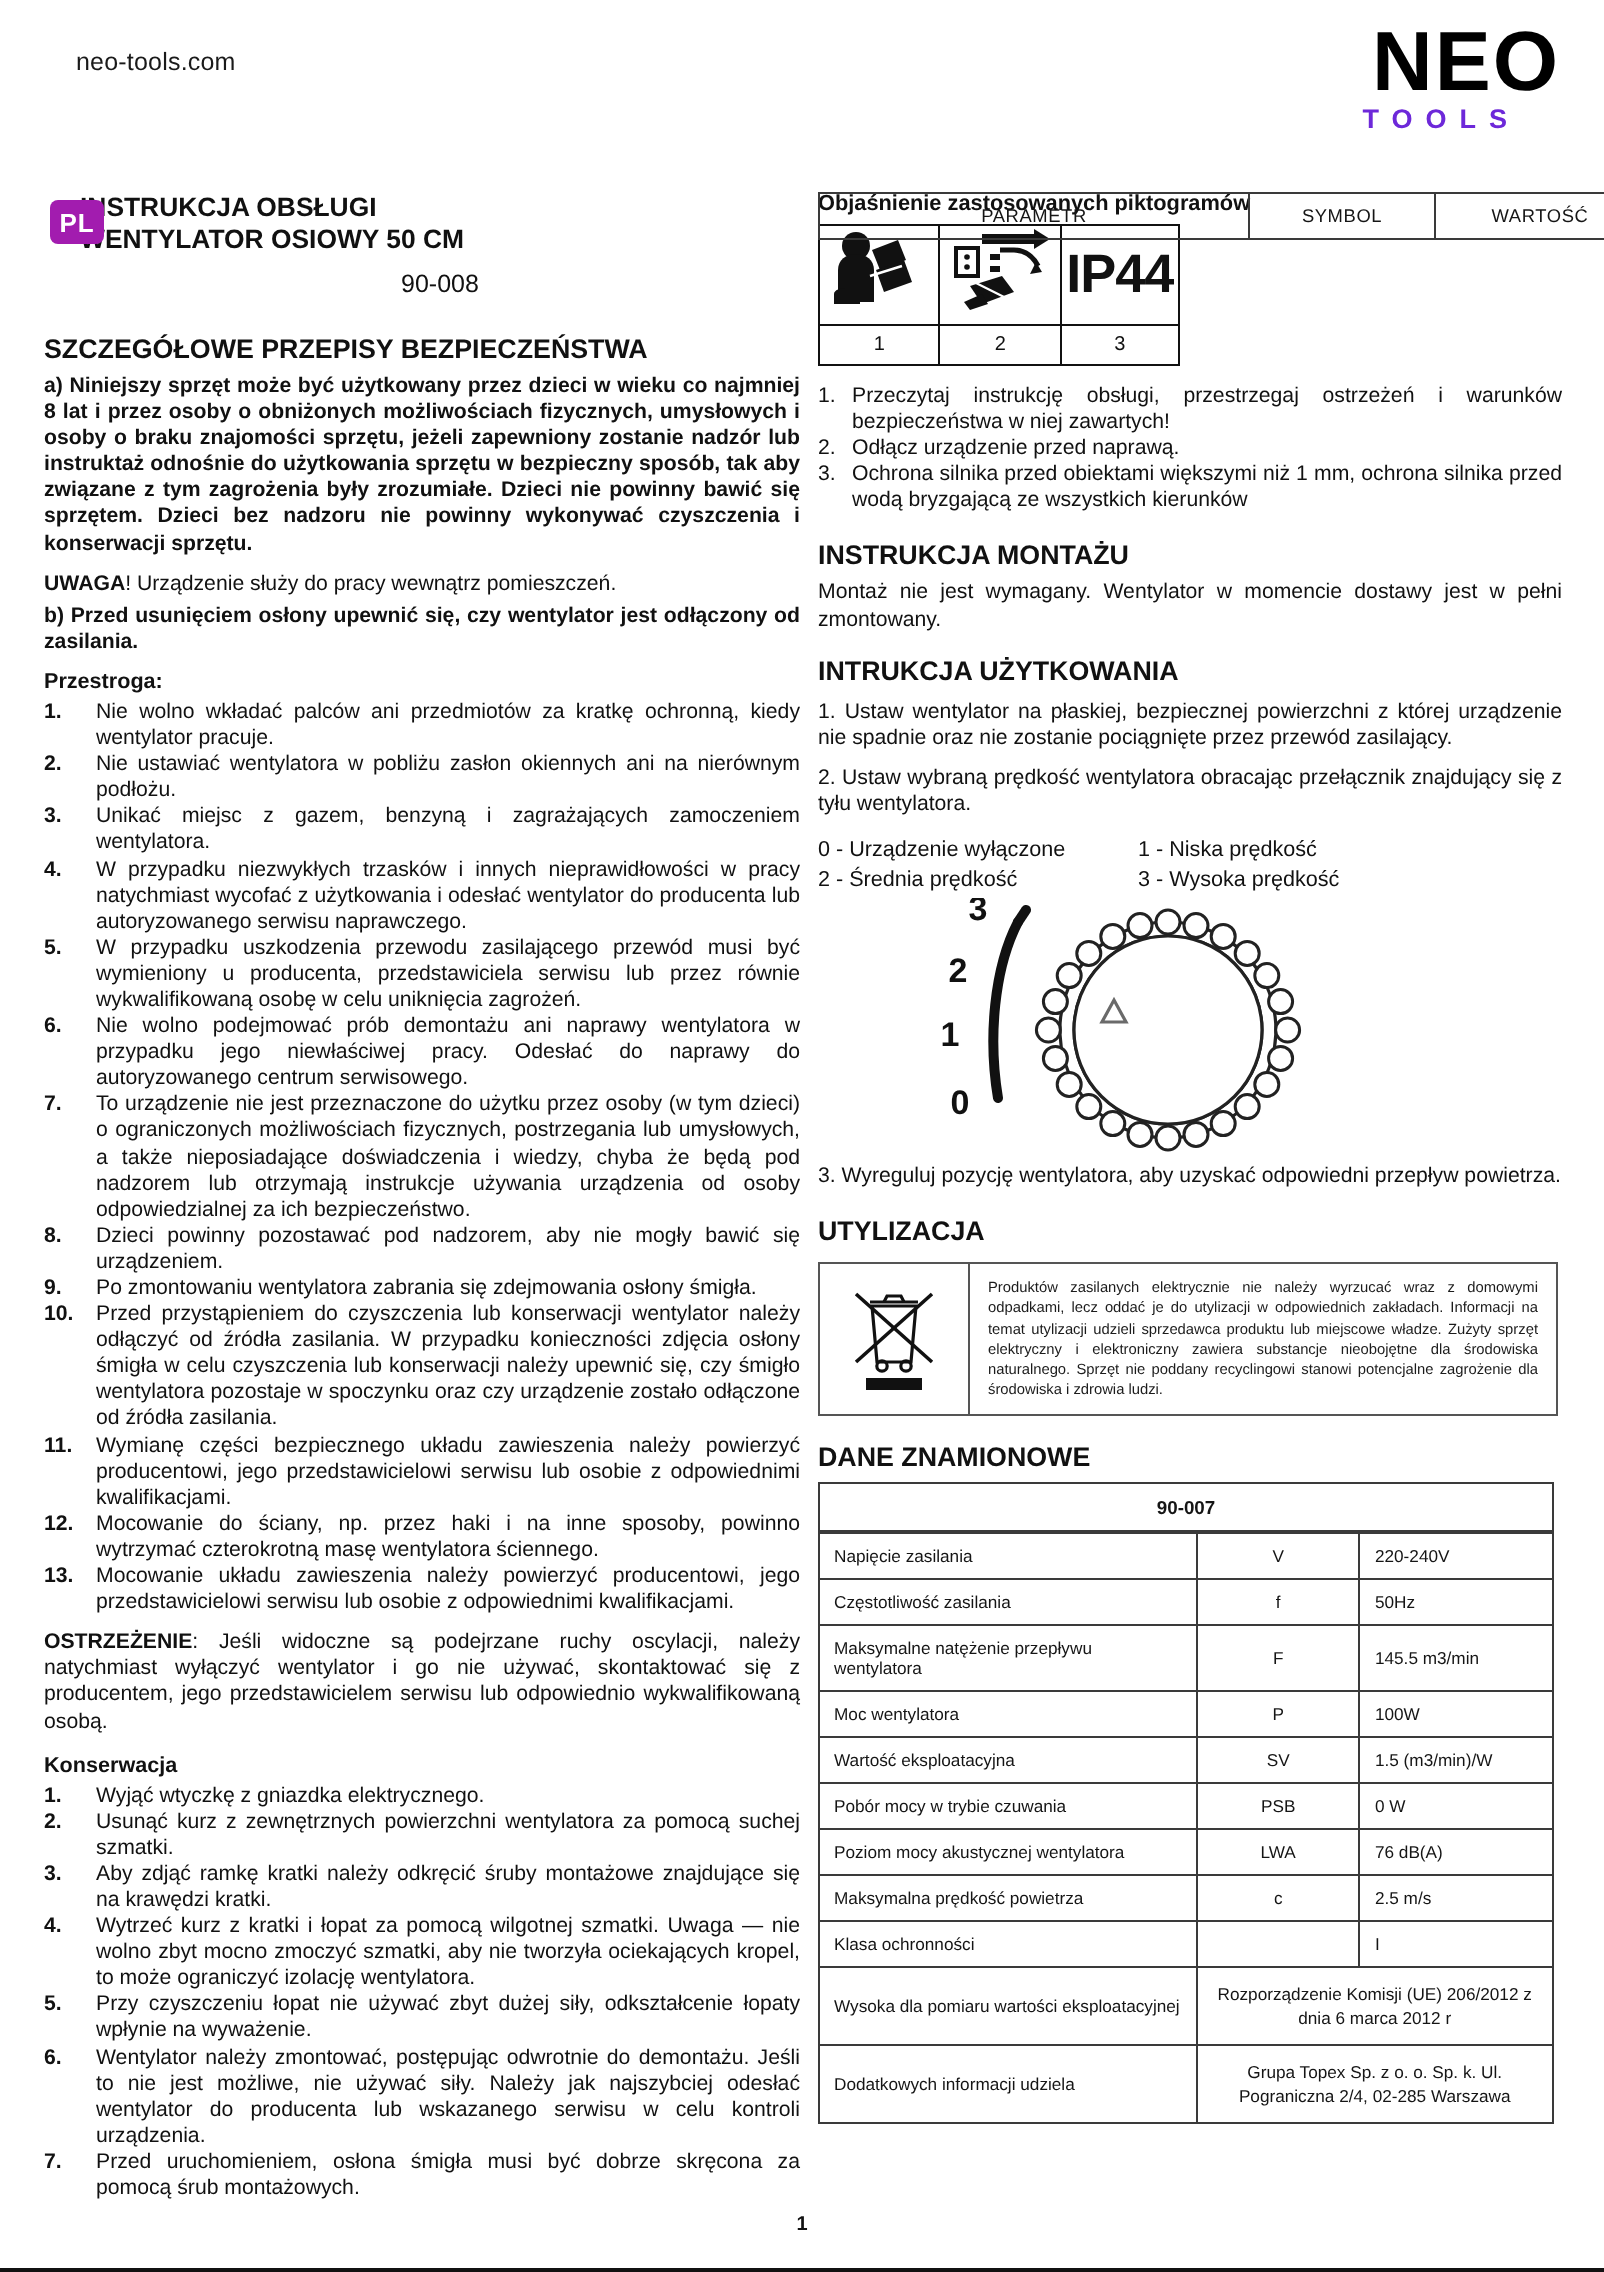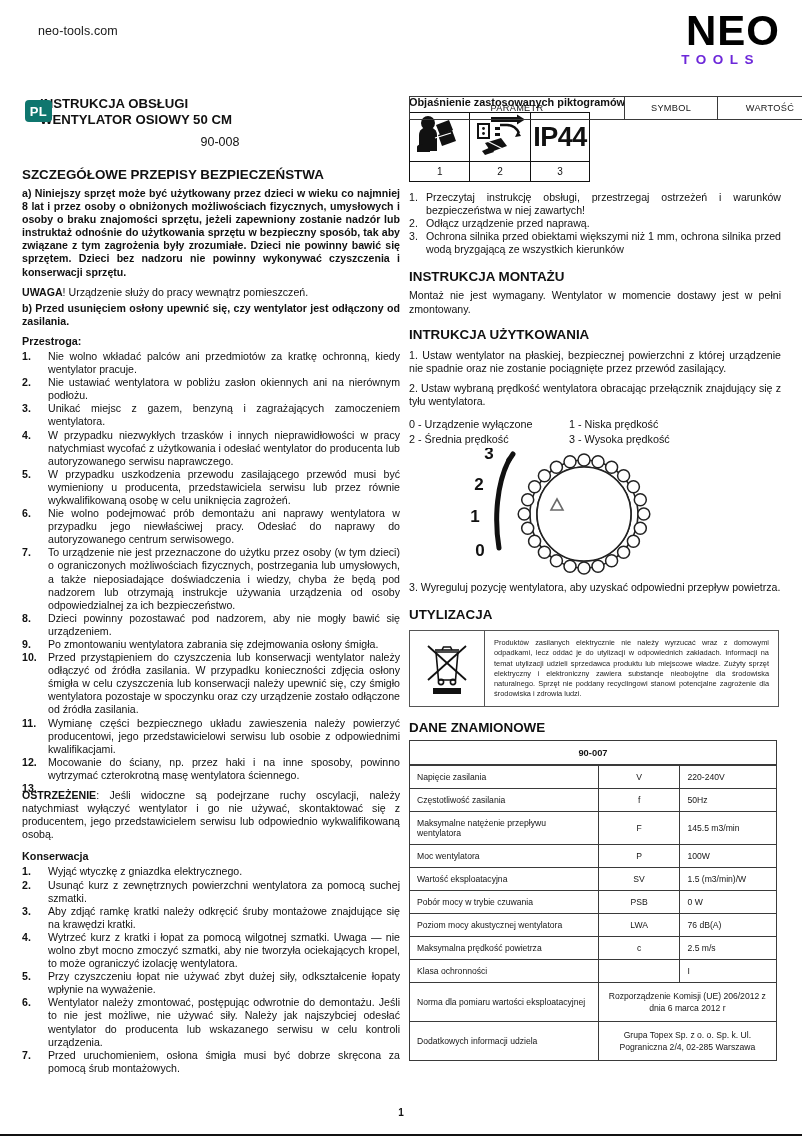--- a/index.html
+++ b/index.html
@@ -21,21 +21,21 @@
   .brand .tools{font-size:13.5px;font-weight:bold;letter-spacing:6.5px;color:#6d28d9;margin-top:2px;margin-right:20px;}
 
   
   .colL{position:absolute;left:22px;top:96px;width:378px;}
   .colR{position:absolute;left:409px;top:96px;width:372px;}
 
   
   .titlerow{position:relative;height:58px;}
   .plbadge{
     position:absolute;left:3px;top:4px;width:27px;height:22px;
-    background:#0f766e;border-radius:4px;color:#fff;font-size:13px;font-weight:bold;
+    background:#a21caf;border-radius:4px;color:#fff;font-size:13px;font-weight:bold;
     display:flex;align-items:center;justify-content:center;letter-spacing:.5px;
   }
   .ttl{text-align:left;font-size:13.2px;font-weight:bold;line-height:15.5px;padding-left:18px;}
   .model{text-align:center;font-size:12.5px;font-weight:normal;margin-top:8px;padding-left:18px;}
   .uwaga-top{font-size:10.6px;line-height:13.4px;text-align:justify;margin-top:11px;}
 
   h2.sec{
     font-size:13.4px;font-weight:bold;margin:13px 0 5px 0;line-height:15px;
   }
   h2.sec.tight{margin-top:11px;}
@@ -128,21 +128,21 @@
         <li><span class="n">3.</span><span>Unikać miejsc z gazem, benzyną i zagrażających zamoczeniem wentylatora.</span></li>
         <li><span class="n">4.</span><span>W przypadku niezwykłych trzasków i innych nieprawidłowości w pracy natychmiast wycofać z użytkowania i odesłać wentylator do producenta lub autoryzowanego serwisu naprawczego.</span></li>
         <li><span class="n">5.</span><span>W przypadku uszkodzenia przewodu zasilającego przewód musi być wymieniony u producenta, przedstawiciela serwisu lub przez równie wykwalifikowaną osobę w celu uniknięcia zagrożeń.</span></li>
         <li><span class="n">6.</span><span>Nie wolno podejmować prób demontażu ani naprawy wentylatora w przypadku jego niewłaściwej pracy. Odesłać do naprawy do autoryzowanego centrum serwisowego.</span></li>
         <li><span class="n">7.</span><span>To urządzenie nie jest przeznaczone do użytku przez osoby (w tym dzieci) o ograniczonych możliwościach fizycznych, postrzegania lub umysłowych, a także nieposiadające doświadczenia i wiedzy, chyba że będą pod nadzorem lub otrzymają instrukcje używania urządzenia od osoby odpowiedzialnej za ich bezpieczeństwo.</span></li>
         <li><span class="n">8.</span><span>Dzieci powinny pozostawać pod nadzorem, aby nie mogły bawić się urządzeniem.</span></li>
         <li><span class="n">9.</span><span>Po zmontowaniu wentylatora zabrania się zdejmowania osłony śmigła.</span></li>
         <li><span class="n">10.</span><span>Przed przystąpieniem do czyszczenia lub konserwacji wentylator należy odłączyć od źródła zasilania. W przypadku konieczności zdjęcia osłony śmigła w celu czyszczenia lub konserwacji należy upewnić się, czy śmigło wentylatora pozostaje w spoczynku oraz czy urządzenie zostało odłączone od źródła zasilania.</span></li>
         <li><span class="n">11.</span><span>Wymianę części bezpiecznego układu zawieszenia należy powierzyć producentowi, jego przedstawicielowi serwisu lub osobie z odpowiednimi kwalifikacjami.</span></li>
         <li><span class="n">12.</span><span>Mocowanie do ściany, np. przez haki i na inne sposoby, powinno wytrzymać czterokrotną masę wentylatora ściennego.</span></li>
-        <li><span class="n">13.</span></li>
+        <li><span class="n">13.</span><span>Mocowanie układu zawieszenia należy powierzyć producentowi, jego przedstawicielowi serwisu lub osobie z odpowiednimi kwalifikacjami.</span></li>
       </ol>
 
     <p class="body gap"><span class="strong">OSTRZEŻENIE</span><span>: Jeśli widoczne są podejrzane ruchy oscylacji, należy natychmiast wyłączyć wentylator i go nie używać, skontaktować się z producentem, jego przedstawicielem serwisu lub odpowiednio wykwalifikowaną osobą.</span></p>
 
     <div class="subhead" style="margin-top:9px">Konserwacja</div>
 
     <ol class="num" id="maintenance-list">
         <li><span class="n">1.</span><span>Wyjąć wtyczkę z gniazdka elektrycznego.</span></li>
         <li><span class="n">2.</span><span>Usunąć kurz z zewnętrznych powierzchni wentylatora za pomocą suchej szmatki.</span></li>
         <li><span class="n">3.</span><span>Aby zdjąć ramkę kratki należy odkręcić śruby montażowe znajdujące się na krawędzi kratki.</span></li>
@@ -337,21 +337,21 @@
             <td class="w1">Maksymalna prędkość powietrza</td>
             <td class="w2 c">c</td>
             <td class="w3">2.5 m/s</td>
           </tr>
           <tr>
             <td class="w1">Klasa ochronności</td>
             <td class="w2 c"></td>
             <td class="w3">I</td>
           </tr>
           <tr>
-            <td class="w1">Norma dla pomiaru wartości eksploatacyjnej</td>
+            <td class="w1">Wysoka dla pomiaru wartości eksploatacyjnej</td>
             <td class="span2" colspan="2">Rozporządzenie Komisji (UE) 206/2012 z dnia 6 marca 2012 r</td>
           </tr>
           <tr>
             <td class="w1">Dodatkowych informacji udziela</td>
             <td class="span2" colspan="2">Grupa Topex Sp. z o. o. Sp. k. Ul. Pograniczna 2/4, 02-285 Warszawa</td>
           </tr>
         </tbody>
     </table>
   </div>
 

